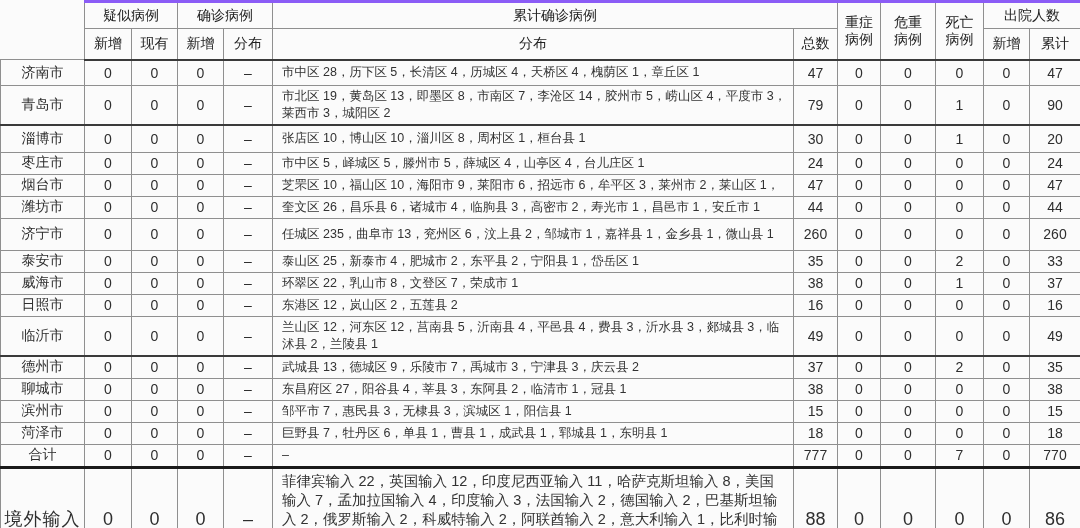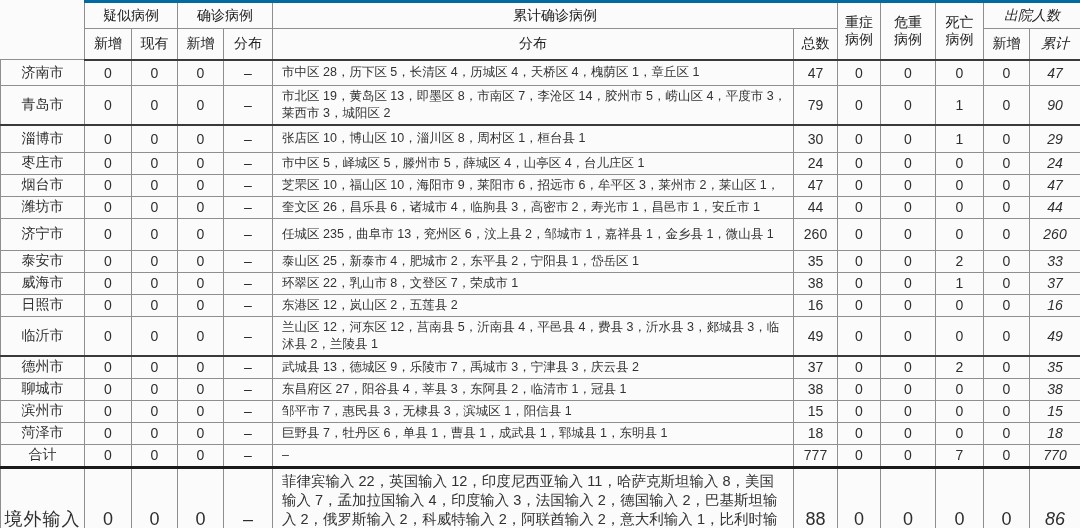--- a/index.html
+++ b/index.html
@@ -19,27 +19,27 @@
     vertical-align:middle;
     padding:1px 2px;
     font-size:14px;
     font-weight:normal;
     overflow:hidden;
   }
   
   thead th { font-weight:bold; font-size:14.5px; color:#222; }
   thead tr.h1 { height:27px; }
   thead tr.h2 { height:31px; }
-  thead th.top-edge { border-top:3px solid #0369a1; }
+  thead th.top-edge { border-top:3px solid #8b5cf6; }
   thead th.corner { border-top:none; border-left:none; background:#fbfbfb; }
   thead tr.h2 th { border-bottom:2px solid #3a3a3a; }
   th.twoline { white-space:pre-line; line-height:17px; border-bottom:2px solid #3a3a3a; }
   
   .no-left { border-left:none; }
-  .no-right { border-right:none;font-style:italic; }
+  .no-right { border-right:none; }
   .b-left-thick { border-left:2px solid #3a3a3a; }
   
   tbody td.dist {
     text-align:left;
     padding:2px 6px 2px 9px;
     font-size:12.5px;
     line-height:17px;
     color:#323232;
   }
   tbody tr { height:22px; }
@@ -138,21 +138,21 @@
     <td>0</td>
     <td>0</td>
     <td>0</td>
     <td>–</td>
     <td class="dist">张店区 10，博山区 10，淄川区 8，周村区 1，桓台县 1</td>
     <td>30</td>
     <td>0</td>
     <td>0</td>
     <td class="b-left-thick">1</td>
     <td>0</td>
-    <td class="no-right">29</td>
+    <td class="no-right">20</td>
   </tr>
       <tr>
     <td class="city no-left">枣庄市</td>
     <td>0</td>
     <td>0</td>
     <td>0</td>
     <td>–</td>
     <td class="dist">市中区 5，峄城区 5，滕州市 5，薛城区 4，山亭区 4，台儿庄区 1</td>
     <td>24</td>
     <td>0</td>

